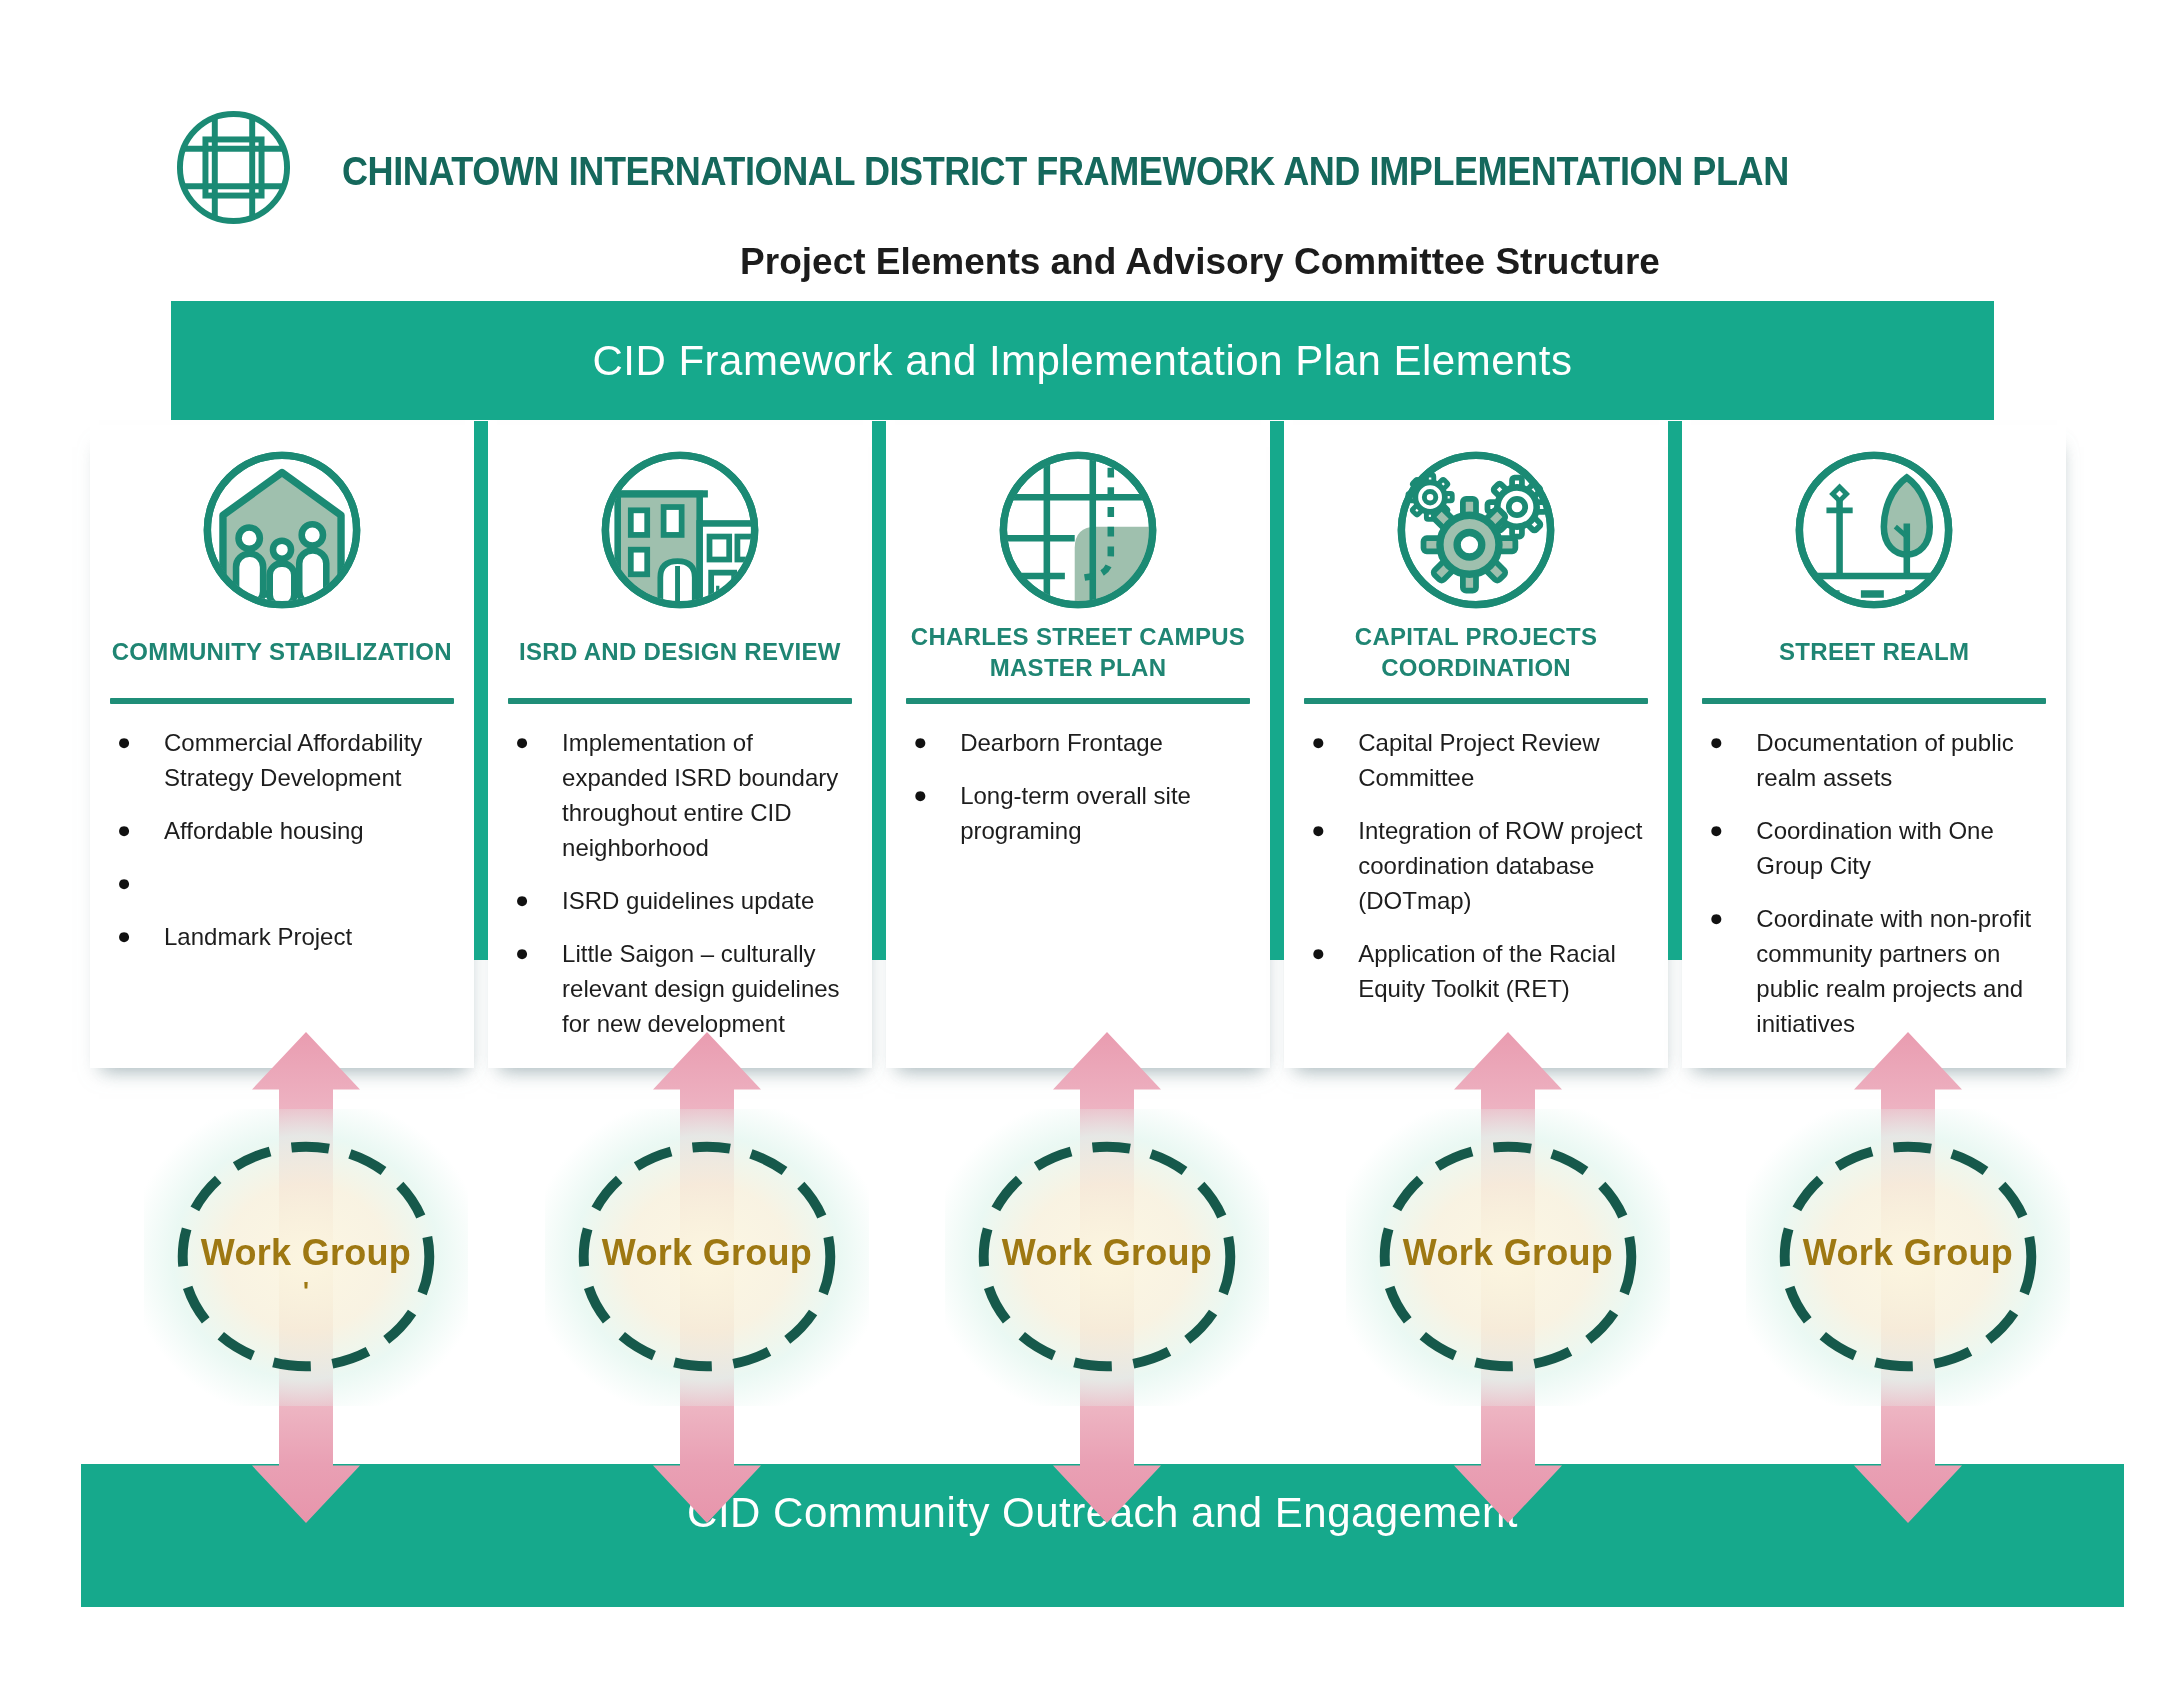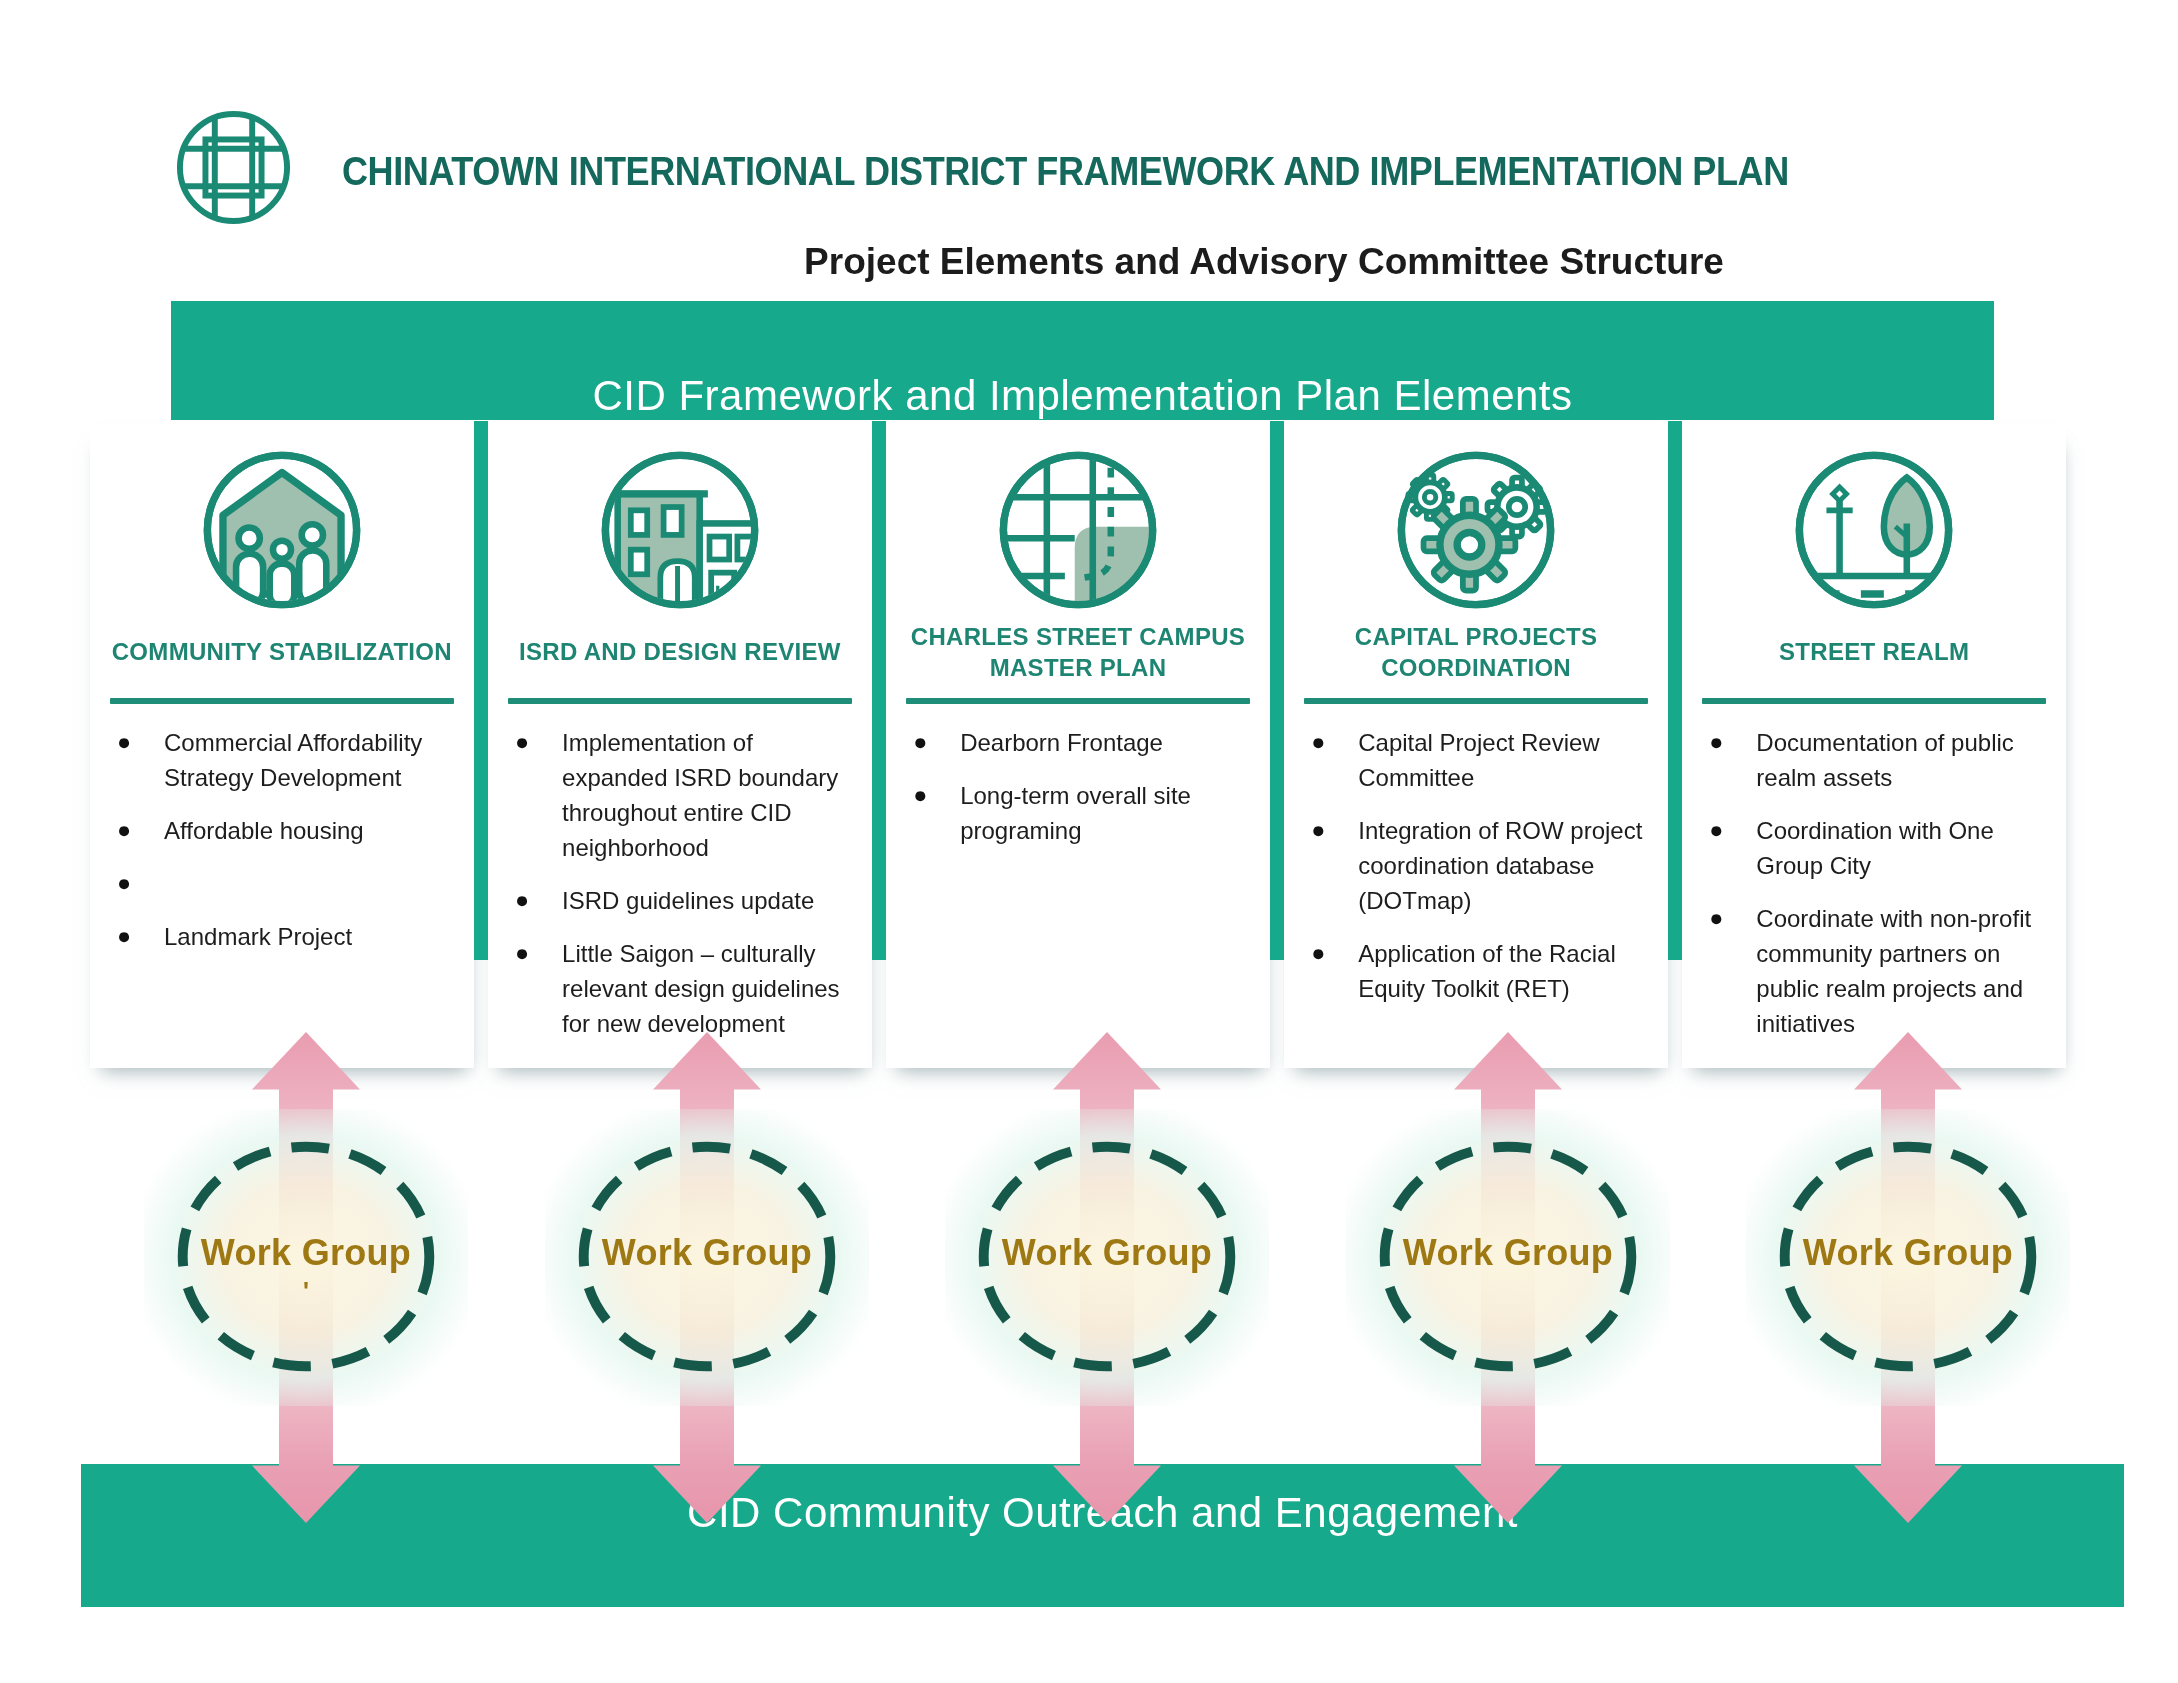--- a/index.html
+++ b/index.html
@@ -8,25 +8,25 @@
     font-family:"Liberation Sans", sans-serif;overflow:hidden;
   }
   
   .logo{position:absolute;left:174px;top:108px;width:119px;height:119px;}
   .main-title{
     position:absolute;left:342px;top:146px;width:1836px;height:50px;
     font-size:41px;font-weight:700;color:#15685c;letter-spacing:-0.5px;
     transform:scaleX(0.88);transform-origin:left center;white-space:nowrap;line-height:50px;
   }
   .subtitle{
-    position:absolute;left:706px;top:241px;width:1116px;text-align:center;
+    position:absolute;left:642px;top:241px;width:1116px;text-align:center;
     font-size:37px;font-weight:700;color:#1c1c1c;
   }
   
-  .band{position:absolute;background:#16a98c;display:flex;align-items:flex-end;justify-content:center;}
+  .band{position:absolute;background:#16a98c;display:flex;align-items:center;justify-content:center;}
   .band-top{left:171px;top:301px;width:1823px;height:119px;z-index:1;}
   .band-bottom{left:81px;top:1464px;width:2043px;height:143px;z-index:1;align-items:flex-start;}
   .band-label{color:#ffffff;font-size:42px;font-weight:400;letter-spacing:0.5px;}
   .band-bottom .band-label{margin-top:25px;}
   
   .cards-row{
     position:absolute;left:90px;top:425px;width:1976px;height:643px;
     display:flex;gap:14.4px;z-index:2;
   }
   .card{

